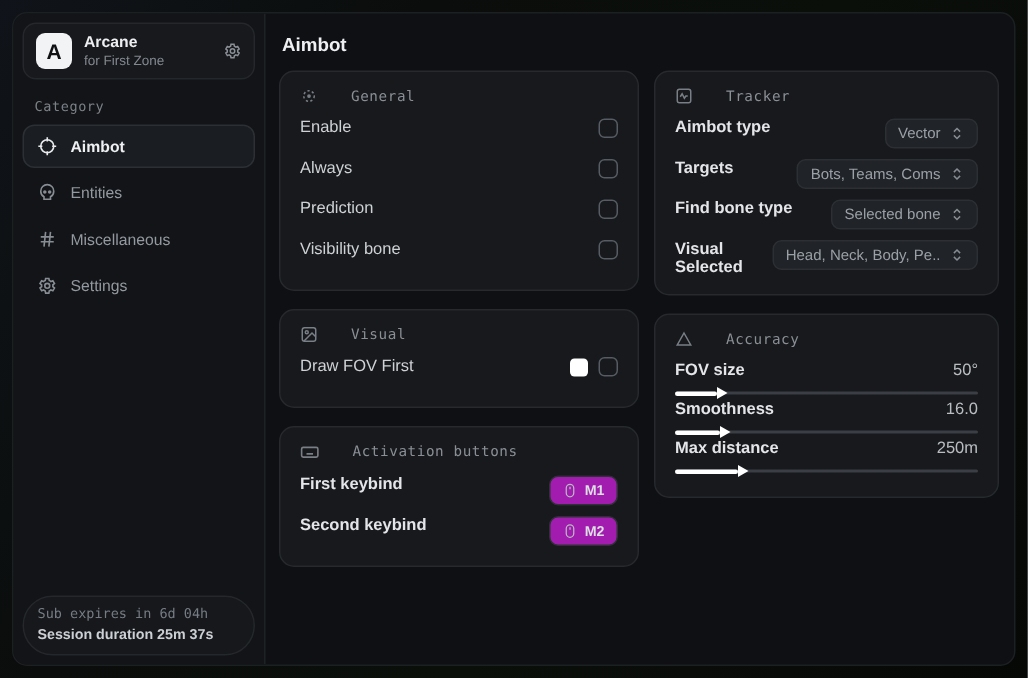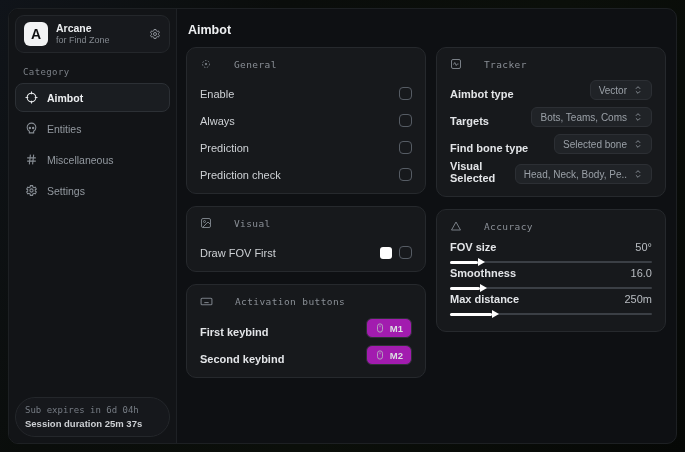--- a/index.html
+++ b/index.html
@@ -63,21 +63,21 @@
     background:#17191c; border:1px solid #26292d; border-radius:10px;
     padding:10px 13px 12px 13px;
   }
   .card-head {
     display:flex; align-items:center; gap:22px;
     font-family:"DejaVu Sans Mono", monospace;
     font-size:9.5px; color:#8a8f96; letter-spacing:.4px; margin-bottom:9px;
   }
   .card-head .hicon { display:flex; color:#797f86; }
   .row {
-    display:flex; align-items:flex-end; justify-content:space-between;
+    display:flex; align-items:flex-start; justify-content:space-between;
     min-height:21px; margin-top:6px;
   }
   .row-label { font-size:11px; color:#ced1d5; }
   .row-right { display:flex; align-items:center; gap:7px; }
   .checkbox {
     width:13px; height:13px; border-radius:4px;
     border:1.5px solid #565c64; background:transparent; cursor:pointer; flex-shrink:0;
   }
   .swatch { width:12px; height:12px; border-radius:3px; background:#ffffff; cursor:pointer; }
   .keybtn {
@@ -113,21 +113,21 @@
 </head>
 <body>
 
 <div class="window">
 
   <div class="sidebar">
     <div class="side-header">
       <div class="logo">A</div>
       <div>
         <div class="app-name">Arcane</div>
-        <div class="app-sub">for Find Zone</div>
+        <div class="app-sub">for First Zone</div>
       </div>
       <span class="side-gear">
         <svg width="12" height="12" viewBox="0 0 24 24" fill="none" stroke="currentColor" stroke-width="2">
             <circle cx="12" cy="12" r="3"></circle>
             <path d="M19 12a7 7 0 0 0-.1-1.2l2-1.5-2-3.5-2.4 1a7 7 0 0 0-2-1.2L14 3h-4l-.5 2.6a7 7 0 0 0-2 1.2l-2.4-1-2 3.5 2 1.5A7 7 0 0 0 5 12c0 .4 0 .8.1 1.2l-2 1.5 2 3.5 2.4-1a7 7 0 0 0 2 1.2L10 21h4l.5-2.6a7 7 0 0 0 2-1.2l2.4 1 2-3.5-2-1.5c.1-.4.1-.8.1-1.2z"></path>
           </svg>
       </span>
     </div>
 
     <div class="cat-label">Category</div>
@@ -206,21 +206,21 @@
           </div>
           <div class="row">
             <span class="row-label">Always</span>
             <span class="checkbox"></span>
           </div>
           <div class="row">
             <span class="row-label">Prediction</span>
             <span class="checkbox"></span>
           </div>
           <div class="row">
-            <span class="row-label">Prediction check</span>
+            <span class="row-label">Visibility bone</span>
             <span class="checkbox"></span>
           </div>
         </div>
 
         <div class="card">
           <div class="card-head">
             <span class="hicon">
               <svg width="12" height="12" viewBox="0 0 24 24" fill="none" stroke="currentColor" stroke-width="2">
                   <rect x="3" y="3" width="18" height="18" rx="3"></rect>
                   <circle cx="9" cy="9" r="2"></circle>

